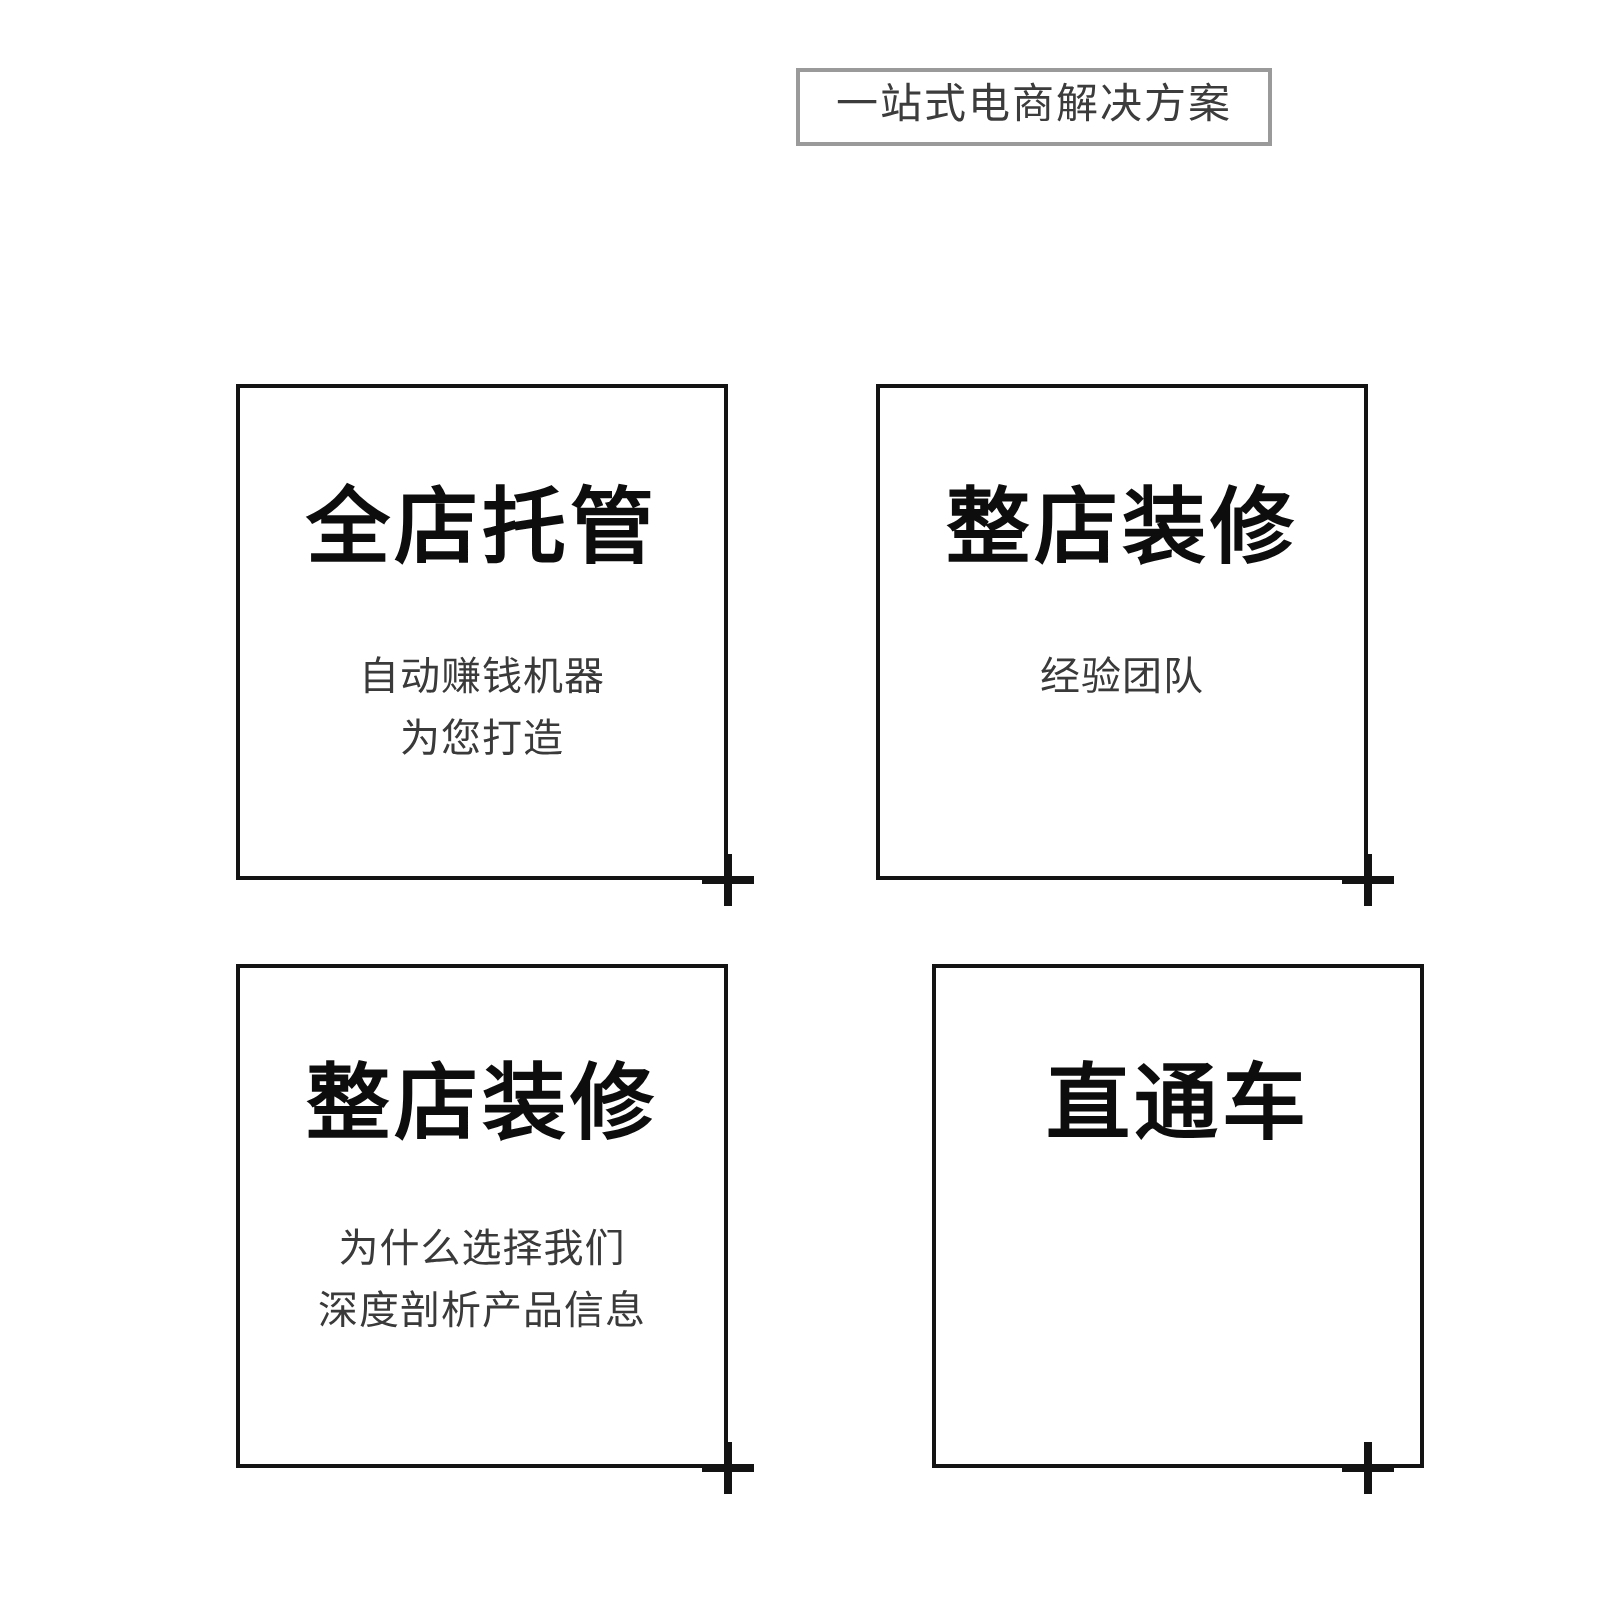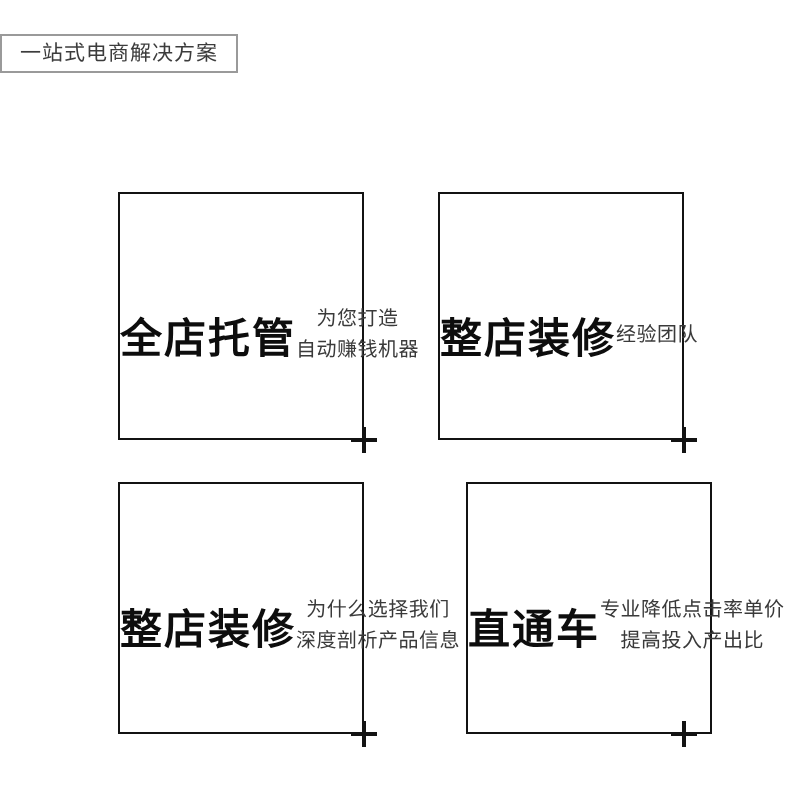--- a/index.html
+++ b/index.html
@@ -21,23 +21,24 @@
     width: 800px;
     height: 800px;
     background: #ffffff;
   }
 
   
   .eyebrow-wrap {
     position: absolute;
     left: 0;
     top: 34px;
-    width: 772px;
+    width: 636px;
     display: flex;
-    justify-content: flex-start;
+    justify-content: flex-end;
+    font-family: Liberation Serif, serif;
   }
   .eyebrow {
     display: inline-block;
     border: 2px solid #9a9a9a;
     padding: 5px 18px 7px 18px;
     font-size: 21px;
     line-height: 1.1;
     letter-spacing: 1px;
     color: #3c3c3c;
     font-weight: 400;
@@ -80,21 +81,21 @@
   .card-r1c0 { left: 0;     top: 290px; height: 252px; }
   .card-r1c1 { left: 320px; top: 290px; height: 252px; margin-left: 28px; }
 
   .card-inner {
     position: absolute;
     left: 0;
     top: 0;
     width: 100%;
     height: 100%;
     display: flex;
-    flex-direction: row;
+    flex-direction: column;
     align-items: center;
     justify-content: flex-start;
     text-align: center;
   }
 
   .card-title {
     margin-top: 46px;
     font-size: 42px;
     line-height: 48px;
     font-weight: 700;
@@ -159,22 +160,22 @@
     <div class="eyebrow">一站式电商解决方案</div>
   </div>
 
 
   <div class="grid">
 
     <div class="card card-r0c0">
       <div class="card-inner">
         <div class="card-title">全店托管</div>
         <div class="card-sub">
+          <span class="line">自动赚钱机器</span>
           <span class="line">为您打造</span>
-          <span class="line">自动赚钱机器</span>
         </div>
       </div>
     </div>
 
     <div class="card card-r0c1">
       <div class="card-inner">
         <div class="card-title">整店装修</div>
         <div class="card-sub">
           <span class="line">经验团队</span>
         </div>
@@ -187,24 +188,20 @@
         <div class="card-sub">
           <span class="line">为什么选择我们</span>
           <span class="line">深度剖析产品信息</span>
         </div>
       </div>
     </div>
 
     <div class="card card-r1c1">
       <div class="card-inner">
         <div class="card-title">直通车</div>
-        <div class="card-sub">
-          <span class="line">专业降低点击率单价</span>
-          <span class="line">提高投入产出比</span>
-        </div>
       </div>
     </div>
 
     <div class="plus plus-r0c0"></div>
     <div class="plus plus-r0c1"></div>
     <div class="plus plus-r1c0"></div>
     <div class="plus plus-r1c1"></div>
 
   </div>
 </div>

